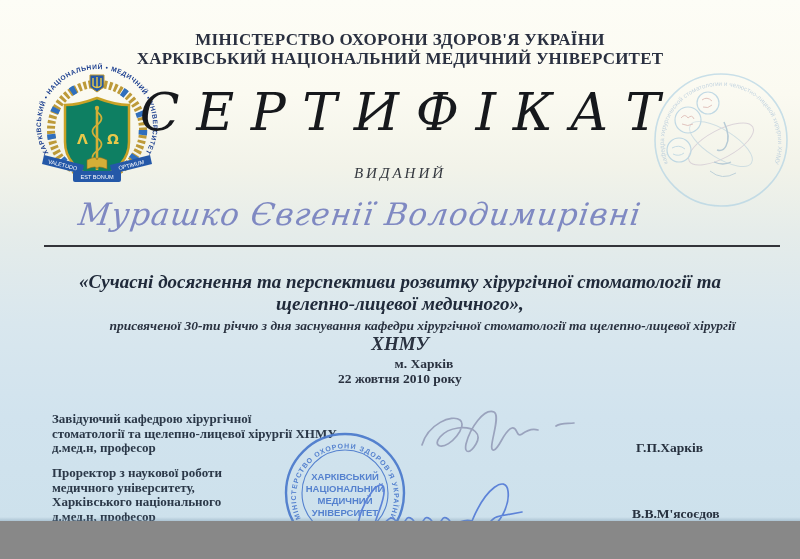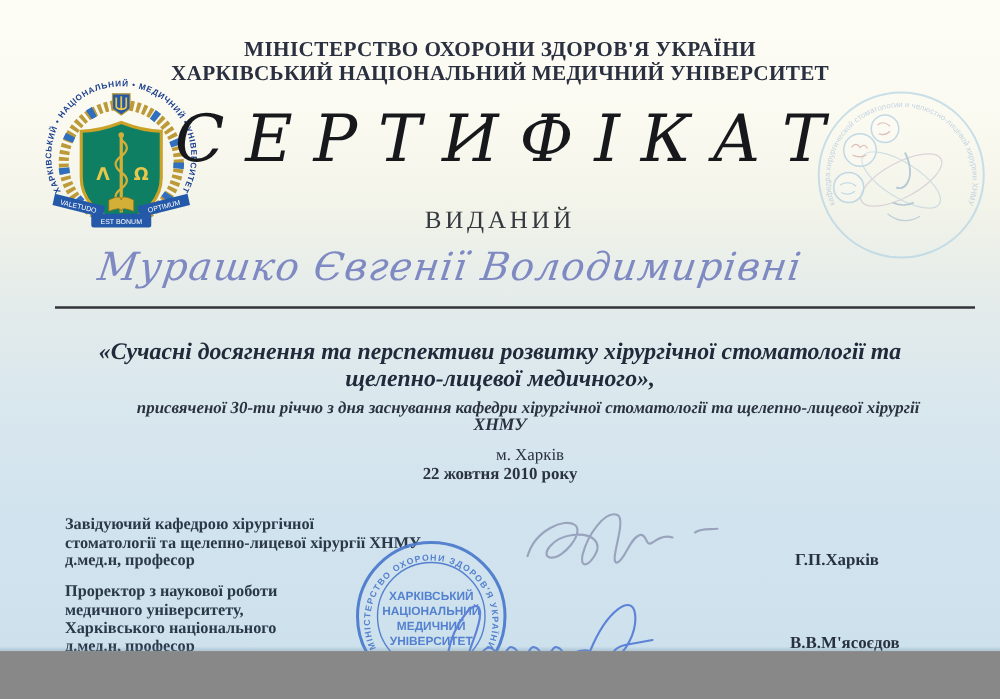--- a/index.html
+++ b/index.html
@@ -7,31 +7,31 @@
     position:relative;width:800px;height:521px;overflow:hidden;
     background:linear-gradient(180deg,#fdfdf6 0%,#fbfaf1 18%,#f2f3e9 32%,#e5ecea 45%,#d9e7ee 62%,#d1e3ee 80%,#cde1ec 100%);
     font-family:"Liberation Serif","DejaVu Serif",serif;color:#242a34;
   }
   .abs{position:absolute;}
   .ctr{left:0;right:0;text-align:center;}
   .ministry{top:30px;font-size:17px;font-weight:bold;letter-spacing:.3px;color:#2a3040;}
   .universityline{top:49px;font-size:17px;font-weight:bold;letter-spacing:.2px;color:#2a3040;}
   .title{top:82px;font-size:52px;font-style:italic;font-family:"DejaVu Serif",serif;
          letter-spacing:.32em;padding-left:.32em;color:#16181c;}
-  .issued{top:165px;font-size:20px;letter-spacing:3px;color:#34383f;}
+  .issued{top:165px;font-size:15px;font-style:italic;letter-spacing:3px;color:#34383f;}
   .recipient{top:196px;left:40px;right:120px;text-align:center;
     font-size:31px;font-style:italic;color:#7f89c2;font-family:"DejaVu Serif",serif;
     transform:skewX(-8deg);letter-spacing:1px;white-space:nowrap;}
   .underline{top:245px;left:44px;right:20px;border-top:2px solid #33343a;height:0;}
   .participant{top:250px;font-size:16.5px;font-style:italic;color:#1f2530;letter-spacing:.2px;}
   .conf1{top:271px;font-size:19px;font-weight:bold;font-style:italic;color:#202a3a;}
   .conf2{top:293px;font-size:19px;font-weight:bold;font-style:italic;color:#202a3a;}
   .dedication{top:318px;font-size:13.5px;font-weight:bold;font-style:italic;color:#2a3240;padding-left:45px;}
-  .org{top:333px;font-size:14px;font-weight:bold;font-style:italic;color:#2a3240;}
-  .city{top:356px;font-size:13.5px;font-weight:normal;color:#2a3240;margin-left:48px;}
+  .org{top:333px;font-size:19px;font-weight:bold;font-style:italic;color:#2a3240;}
+  .city{top:356px;font-size:13.5px;font-weight:bold;color:#2a3240;margin-left:48px;}
   .date{top:371px;font-size:13.5px;font-weight:bold;color:#2a3240;}
   .roleblock{left:52px;font-size:13px;font-weight:bold;color:#2b3848;line-height:14.5px;}
   .role1{top:412px;}
   .role2{top:466px;}
   .signame{font-size:13.5px;font-weight:bold;color:#27313f;}
   .name1{left:636px;top:440px;}
   .name2{left:632px;top:506px;}
   .emblem{left:26px;top:58px;}
   .deptlogo{left:648px;top:70px;opacity:.62;}
   .stampwrap{left:277px;top:431px;opacity:.92;}

